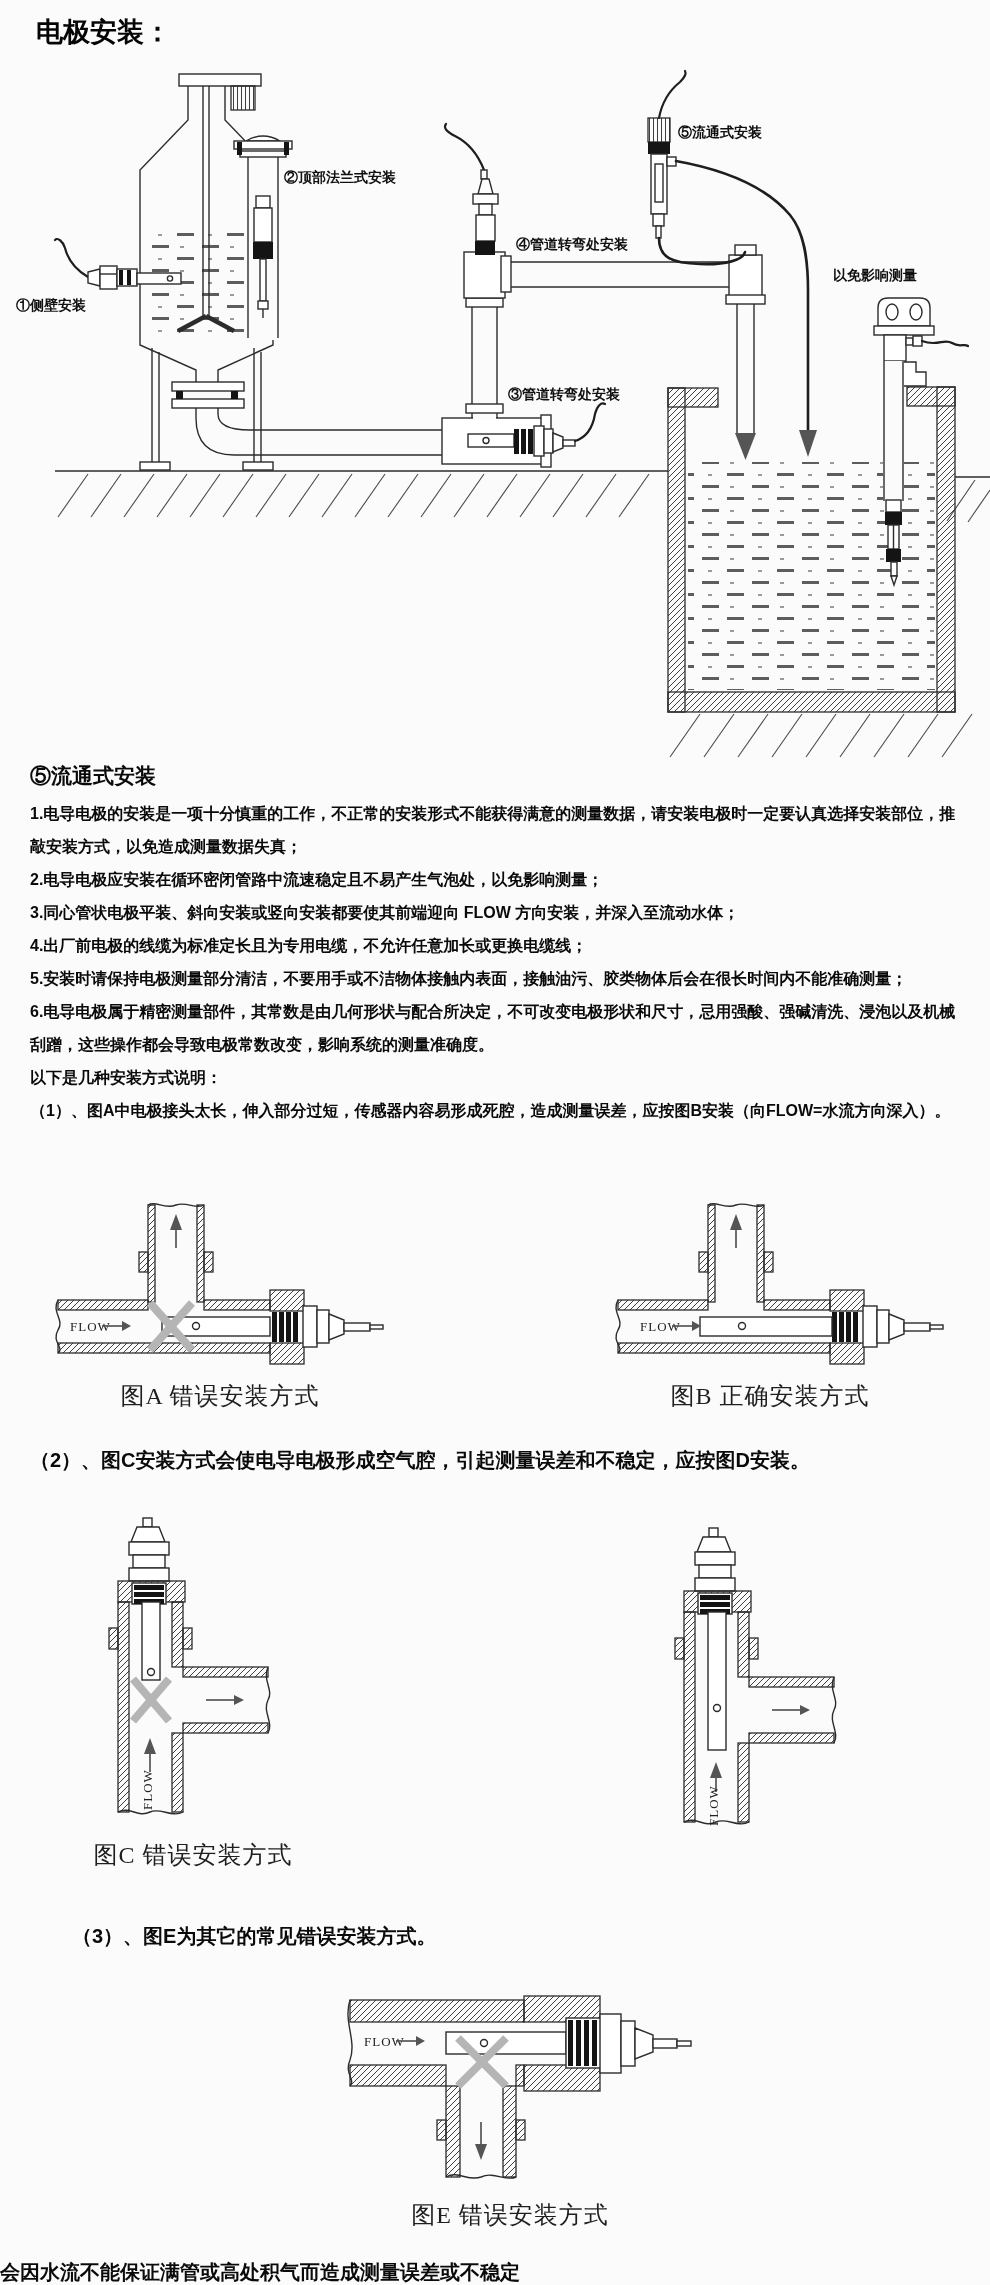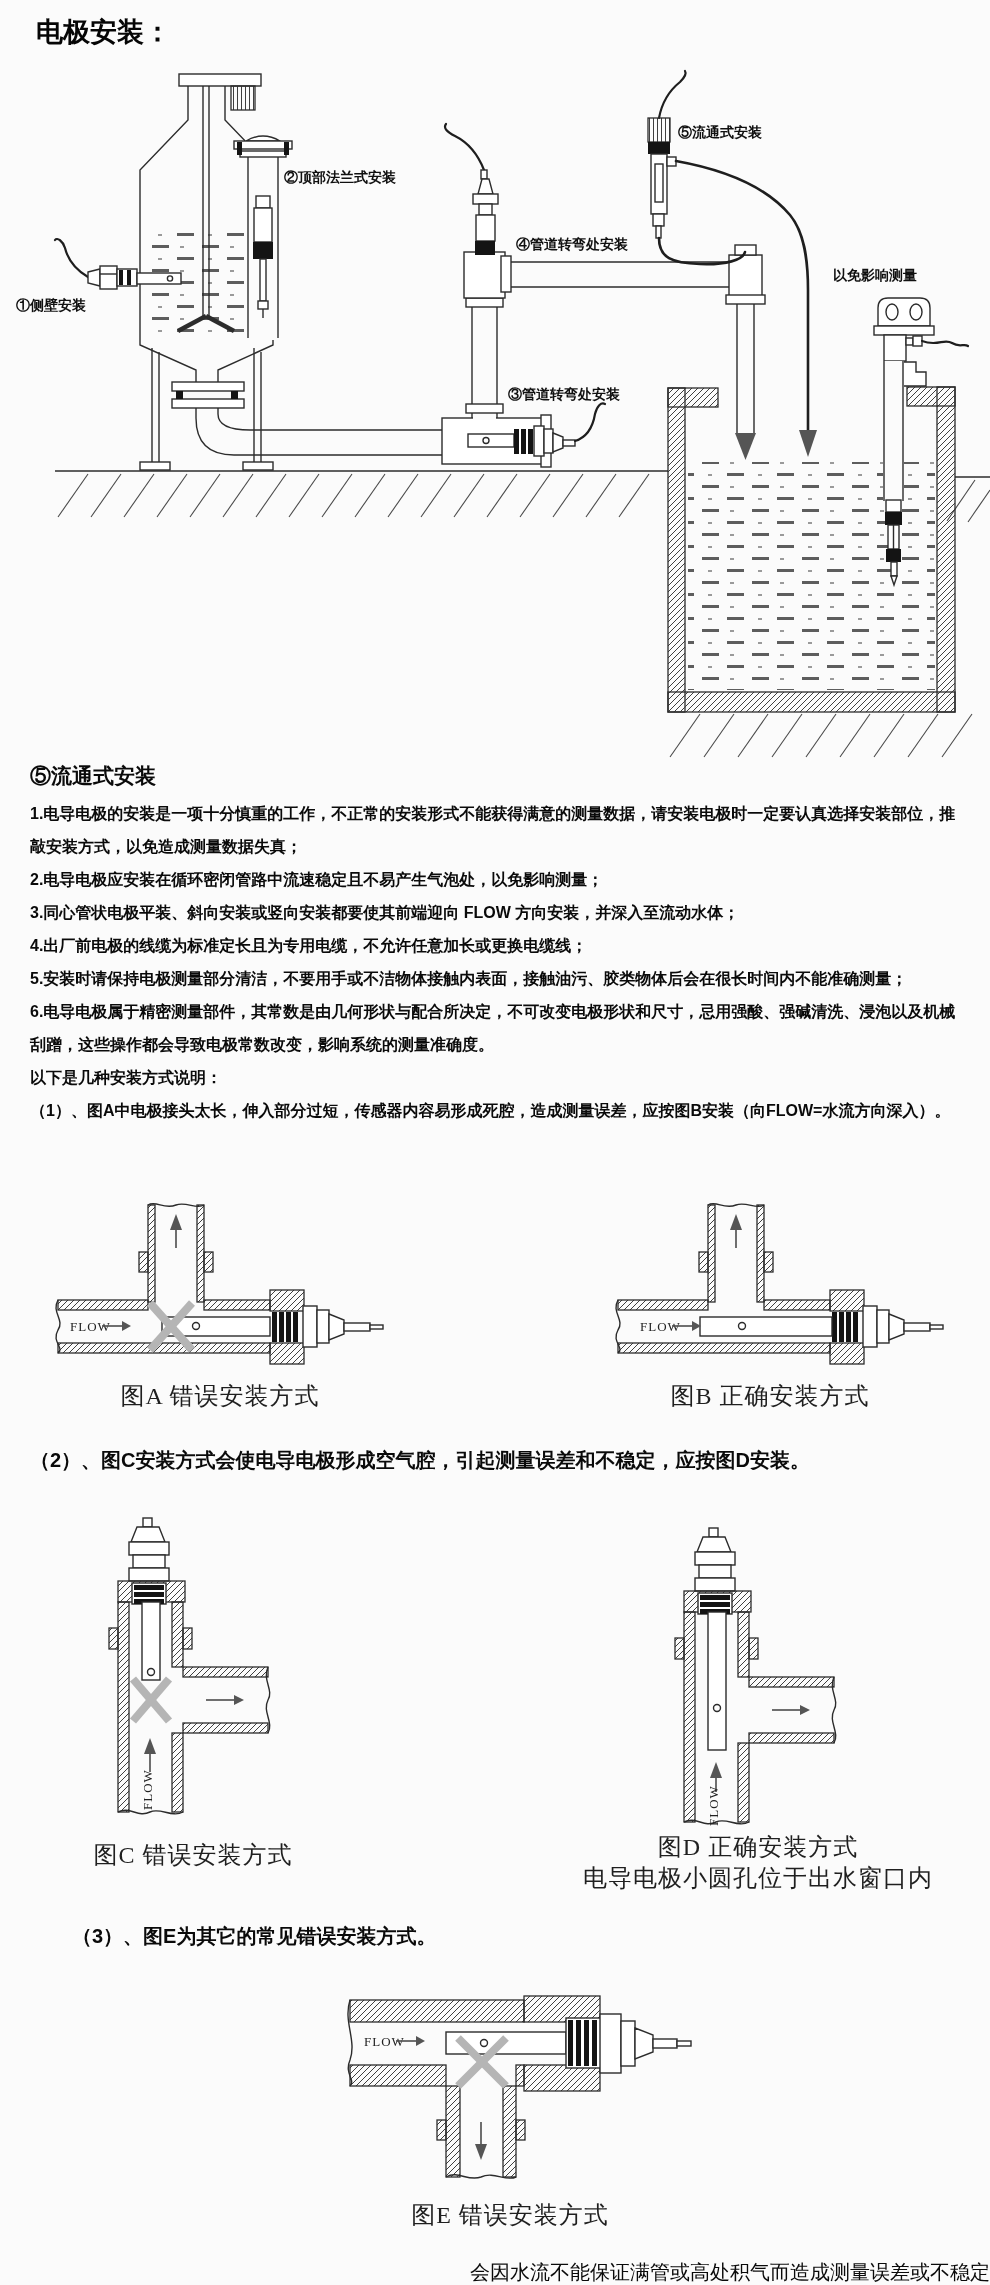--- a/index.html
+++ b/index.html
@@ -22,22 +22,22 @@
   
   .abs{position:absolute;white-space:nowrap;}
   .title{font-size:27px;font-weight:700;color:#050505;}
   .lbl{font-size:14px;font-weight:700;color:#101010;}
   .notes{position:absolute;left:30px;top:762px;width:936px;color:#0a0a0a;}
   .notes h2{font-size:21px;font-weight:700;margin:0 0 7px 0;}
   .notes p{font-size:16px;font-weight:700;line-height:33px;margin:0;white-space:normal;}
   .pt{position:absolute;font-size:20px;font-weight:700;line-height:33px;color:#0a0a0a;white-space:normal;}
   .cap{position:absolute;font-family:"Liberation Serif",serif;font-size:24px;color:#1f1f1f;
        letter-spacing:1px;text-align:center;line-height:31px;}
-  .footer{position:absolute;left:0;top:2259px;width:990px;text-align:right;
-          font-size:20px;font-weight:400;color:#0a0a0a;}
+  .footer{position:absolute;left:0;top:2259px;width:990px;text-align:left;
+          font-size:20px;font-weight:700;color:#0a0a0a;}
 </style>
 </head>
 <body>
 
 <div class="page">
 
 <svg class="art" width="990" height="2285" viewBox="0 0 990 2285">
   <defs>
     <pattern id="hz" width="6" height="6" patternUnits="userSpaceOnUse">
       <path d="M-1,7 L7,-1 M-1,1 L1,-1 M5,7 L7,5" stroke="#3f3f3f" stroke-width="1" fill="none"></path>
@@ -379,21 +379,17 @@
   <p>以下是几种安装方式说明：</p>
   <p>（1）、图A中电极接头太长，伸入部分过短，传感器内容易形成死腔，造成测量误差，应按图B安装（向FLOW=水流方向深入）。</p>
 </div>
 
 <div class="pt" style="left:30px;top:1444px;width:936px;">（2）、图C安装方式会使电导电极形成空气腔，引起测量误差和不稳定，应按图D安装。</div>
 <div class="pt" style="left:72px;top:1920px;width:894px;">（3）、图E为其它的常见错误安装方式。</div>
 
 <div class="cap" style="left:90px;top:1381px;width:260px;">图A 错误安装方式</div>
 <div class="cap" style="left:640px;top:1381px;width:260px;">图B 正确安装方式</div>
 <div class="cap" style="left:63px;top:1840px;width:260px;">图C 错误安装方式</div>
-<div class="cap" style="left:580px;top:1832px;width:356px;">
-  <div>图D 正确安装方式</div>
-  <div>电导电极小圆孔位于出水窗口内</div>
+<div class="cap" style="left:380px;top:2200px;width:260px;">图E 错误安装方式</div>
+
+<div class="footer">会因水流不能保证满管或高处积气而造成测量误差或不稳定</div>
+
 </div>
-<div class="cap" style="left:380px;top:2200px;width:260px;">图E 错误安装方式</div>
-
-<div class="footer">会因水流不能保证满管或高处积气而造成测量误差或不稳定</div>
-
-</div>
 
 </body></html>

